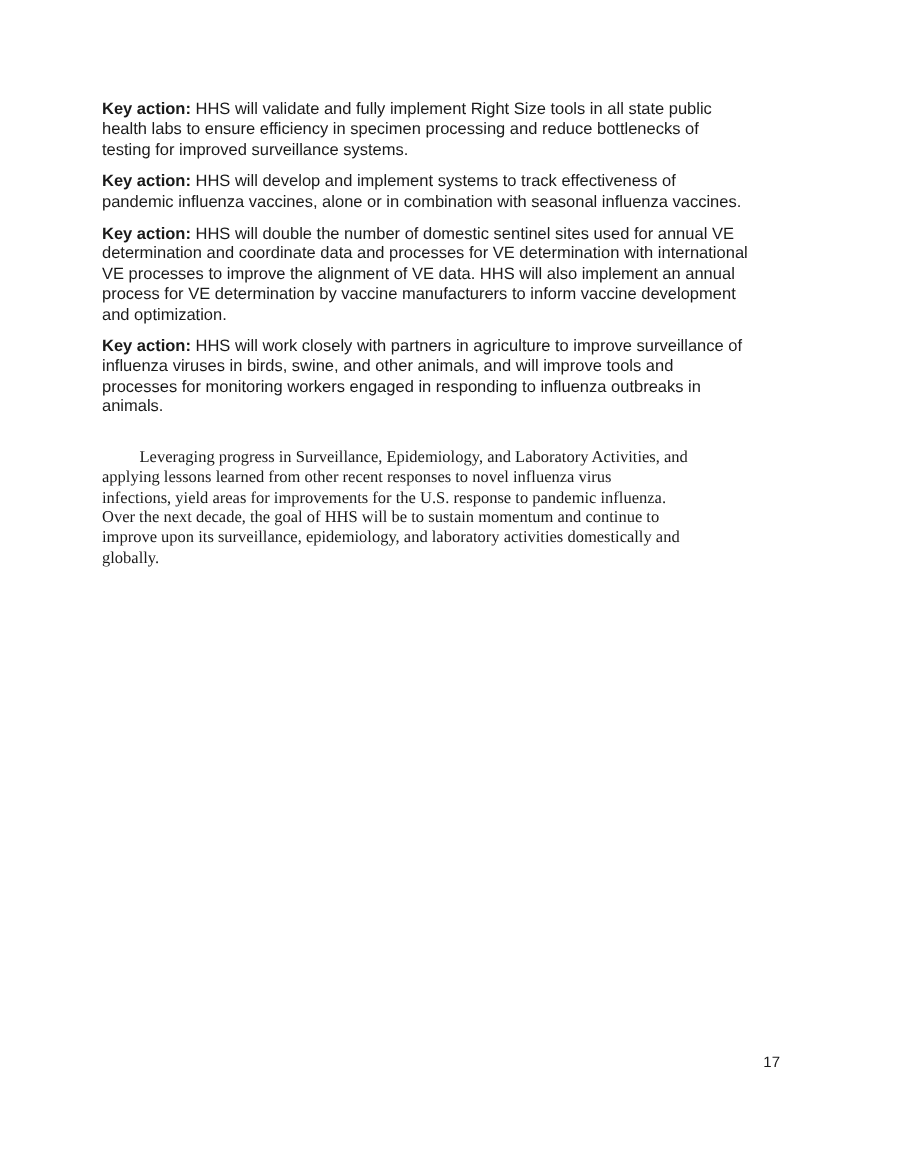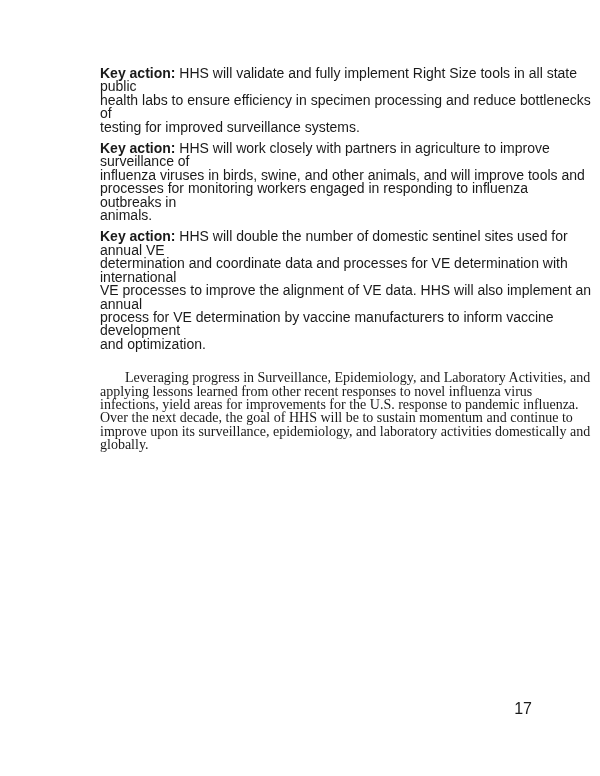--- a/index.html
+++ b/index.html
@@ -14,23 +14,22 @@
     background: #ffffff;
     overflow: hidden;
     font-family: "Liberation Sans", sans-serif;
     color: #1a1a1a;
   }
   .content {
     position: absolute;
     left: 68px;
     top: 67px;
     width: 492px;
-    font-size: 14px;
+    font-size: 11px;
     line-height: 13.4px;
-    margin-left: 32px;
   }
   .para {
     margin: 0;
   }
   .para + .para {
     margin-top: 8px;
   }
   .para .lead {
     font-weight: bold;
   }
@@ -38,43 +37,45 @@
     white-space: pre-line;
   }
   .para.closing {
     margin-top: 20px;
     text-indent: 25px;
     font-family: Liberation Serif, serif;
   }
   .page-number {
     position: absolute;
     top: 703px;
-    right: 68px;
-    font-size: 16px;
+    right: 80px;
+    font-size: 10px;
     line-height: 12px;
     color: #1a1a1a;
   }
 </style>
 </head>
 <body>
 
 <div class="page">
   <div class="content">
     <p class="para"><b class="lead">Key action:</b><span class="body"> HHS will validate and fully implement Right Size tools in all state public
 health labs to ensure efficiency in specimen processing and reduce bottlenecks of
 testing for improved surveillance systems.</span></p>
-    <p class="para"><b class="lead">Key action:</b><span class="body"> HHS will work closely with partners in agriculture to improve surveillance of
-influenza viruses in birds, swine, and other animals, and will improve tools and
-processes for monitoring workers engaged in responding to influenza outbreaks in
-animals.</span></p>
+    <p class="para"><b class="lead">Key action:</b><span class="body"> HHS will develop and implement systems to track effectiveness of
+pandemic influenza vaccines, alone or in combination with seasonal influenza vaccines.</span></p>
     <p class="para"><b class="lead">Key action:</b><span class="body"> HHS will double the number of domestic sentinel sites used for annual VE
 determination and coordinate data and processes for VE determination with international
 VE processes to improve the alignment of VE data. HHS will also implement an annual
 process for VE determination by vaccine manufacturers to inform vaccine development
 and optimization.</span></p>
+    <p class="para"><b class="lead">Key action:</b><span class="body"> HHS will work closely with partners in agriculture to improve surveillance of
+influenza viruses in birds, swine, and other animals, and will improve tools and
+processes for monitoring workers engaged in responding to influenza outbreaks in
+animals.</span></p>
     <p class="para closing"><span class="body">Leveraging progress in Surveillance, Epidemiology, and Laboratory Activities, and
 applying lessons learned from other recent responses to novel influenza virus
 infections, yield areas for improvements for the U.S. response to pandemic influenza.
 Over the next decade, the goal of HHS will be to sustain momentum and continue to
 improve upon its surveillance, epidemiology, and laboratory activities domestically and
 globally.</span></p>
   </div>
   <div class="page-number">17</div>
 </div>
 

